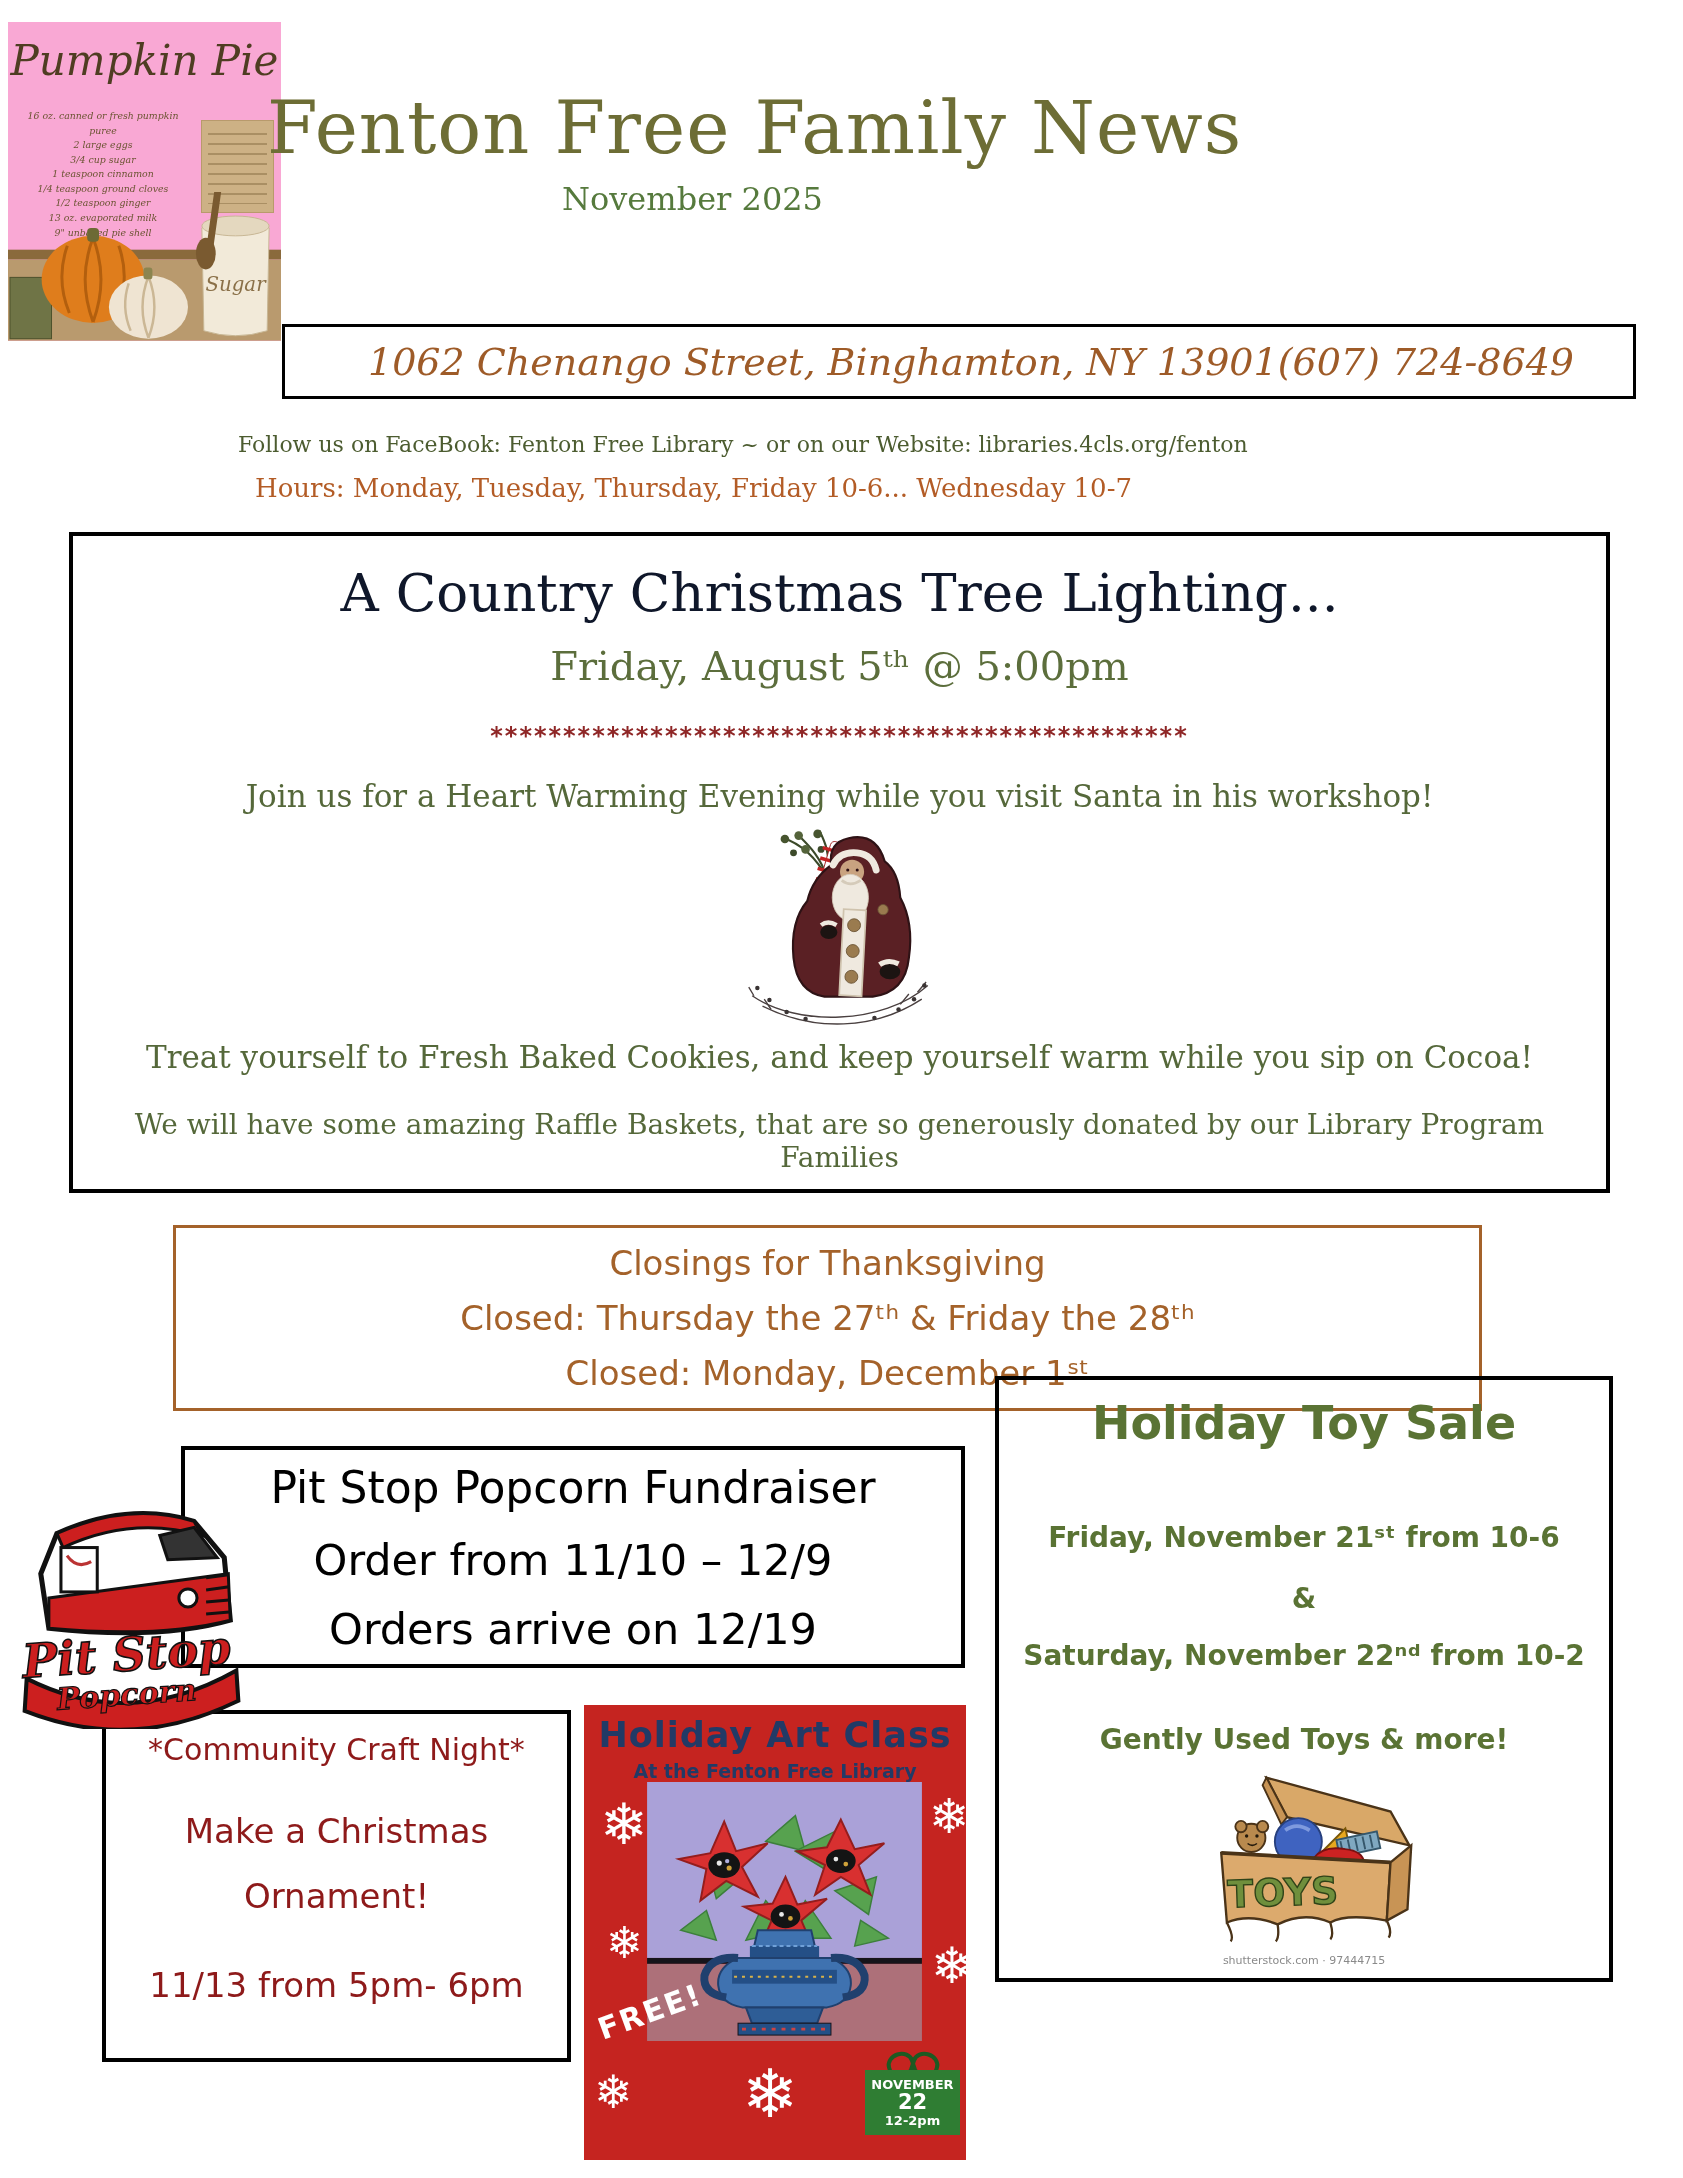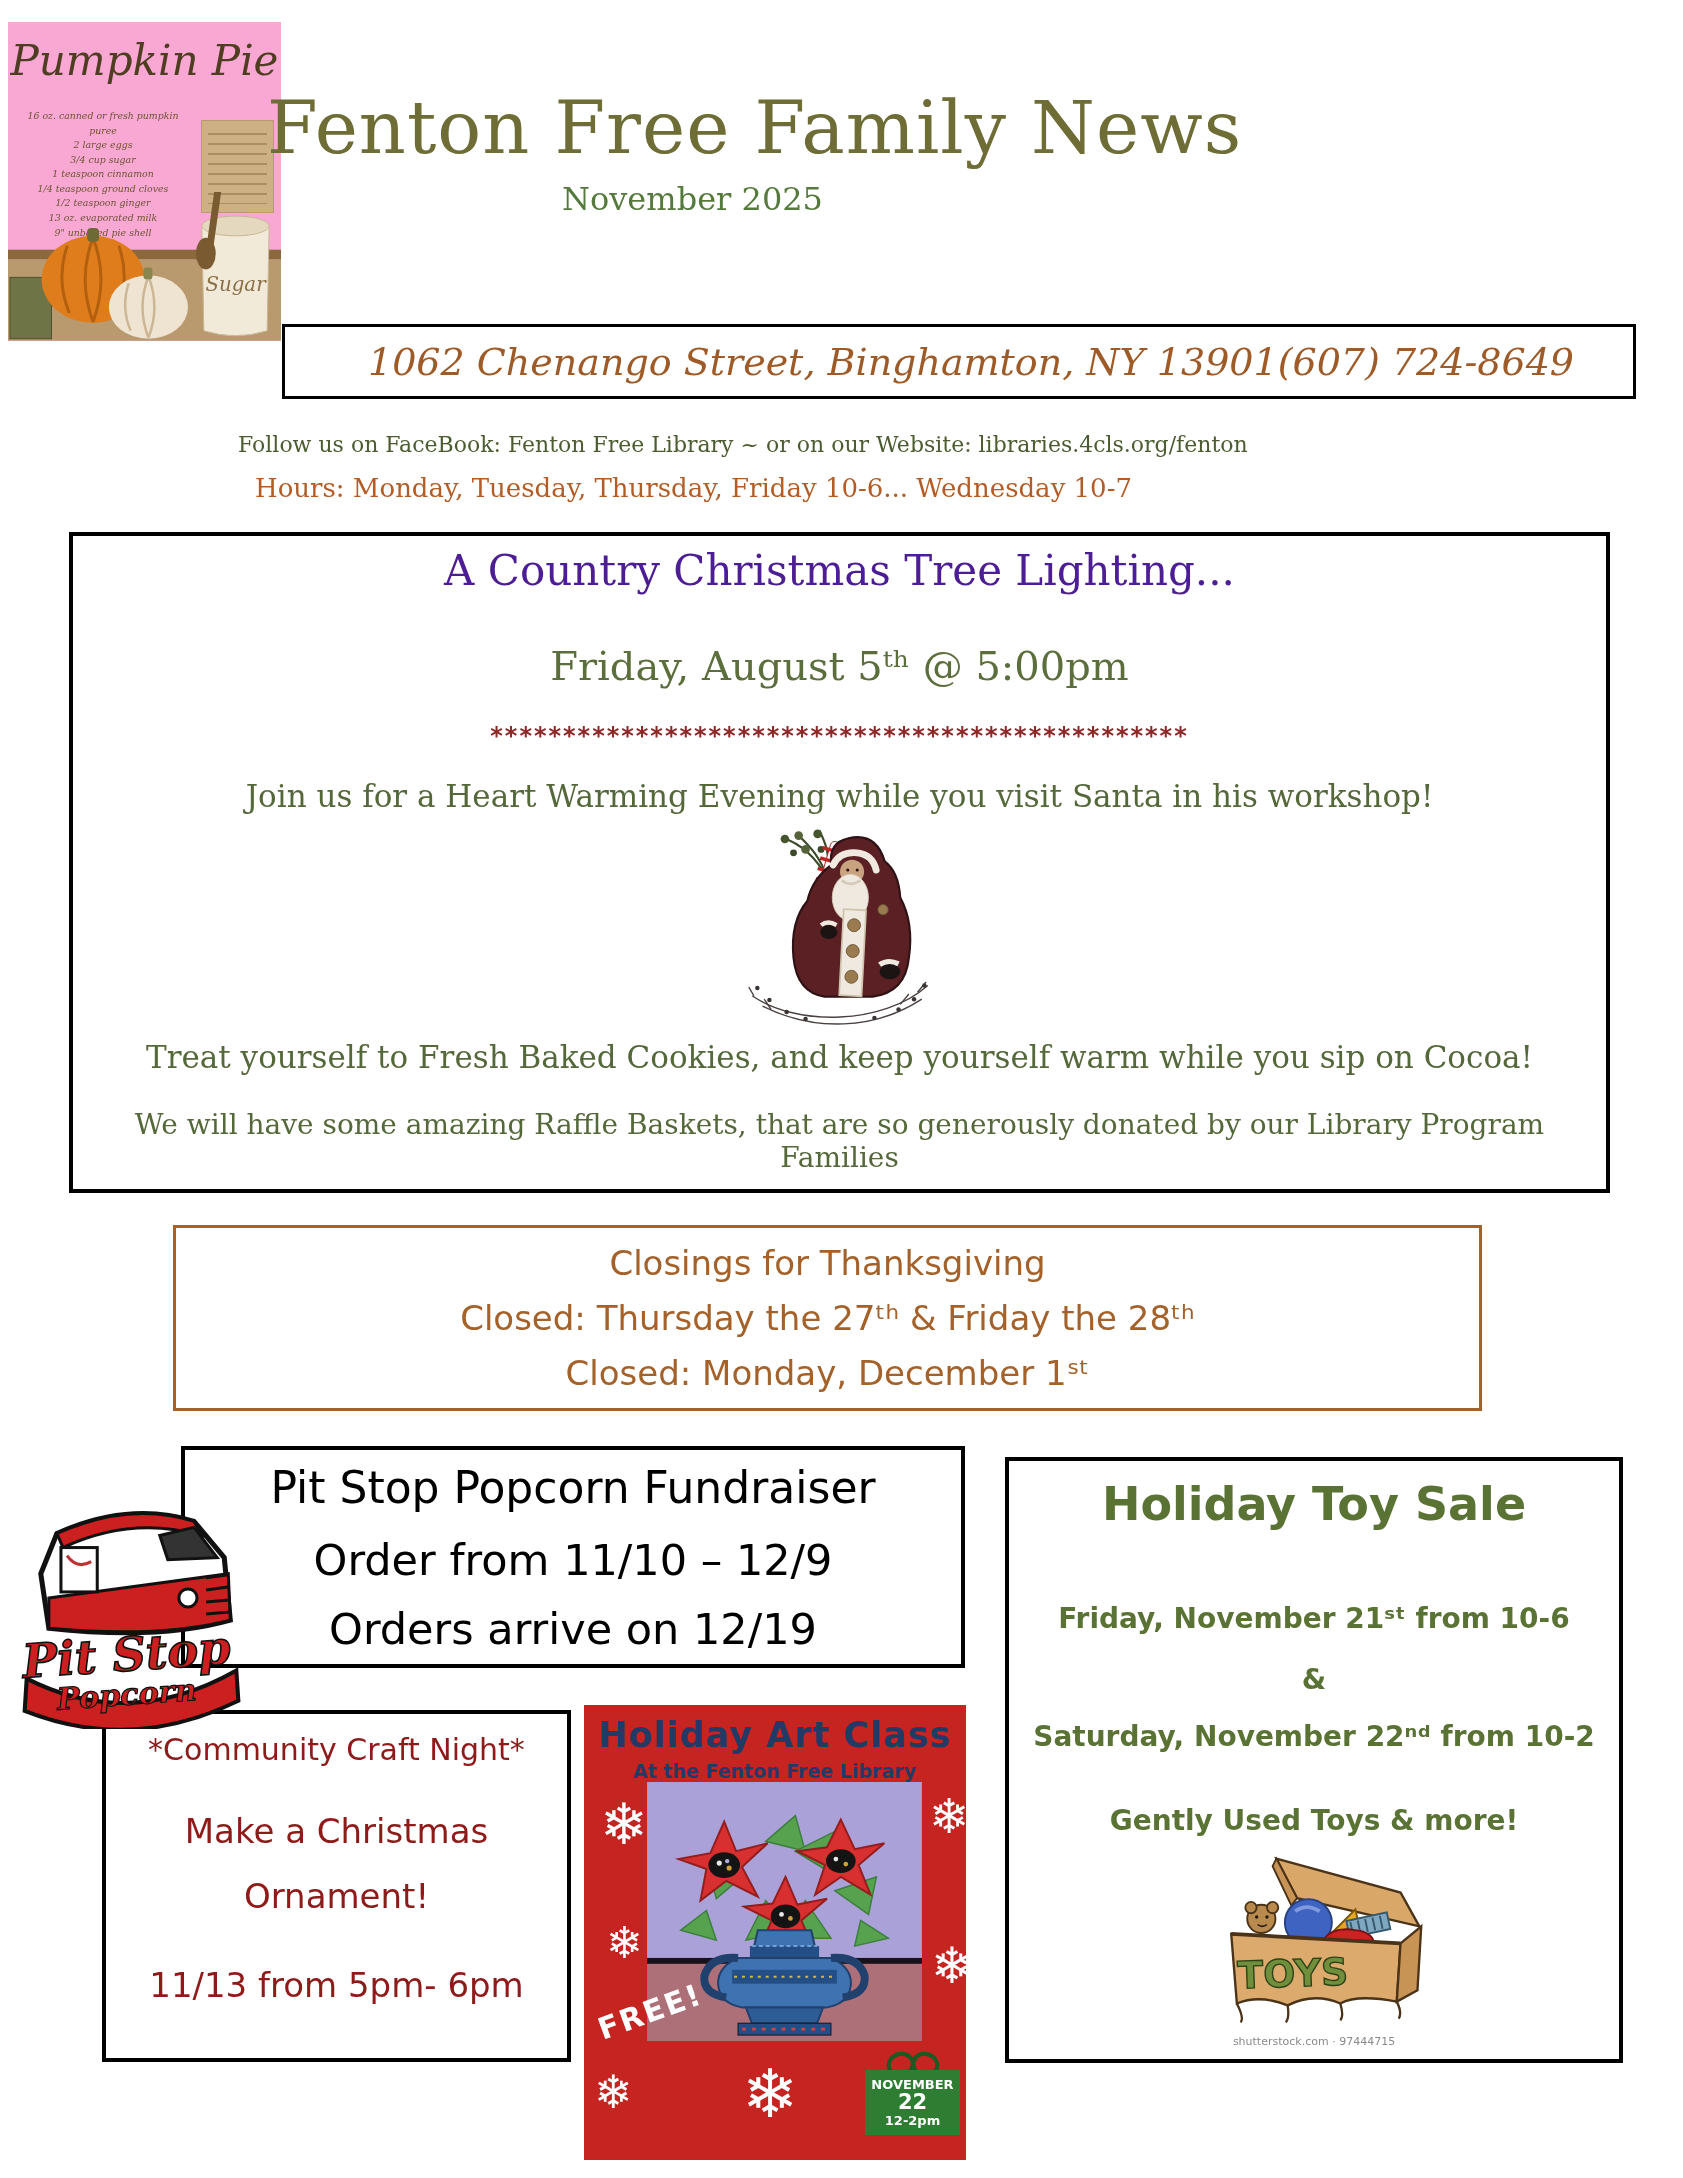--- a/index.html
+++ b/index.html
@@ -25,21 +25,21 @@
   .addr-box{left:282px;top:324px;width:1354px;height:75px;border:3px solid #000;
        display:flex;align-items:center;justify-content:center;box-sizing:border-box;
        padding:0 30px 0 54px;}
   .addr-text,.phone-text{font-style:italic;font-size:38px;color:#9e5b28;white-space:nowrap;}
   .fb-line{left:238px;top:432px;width:911px;text-align:center;font-size:22px;color:#4c5c30;white-space:nowrap;}
   .hours-line{left:238px;top:473px;width:911px;text-align:center;font-size:26px;color:#b35c26;white-space:nowrap;}
 
   
   .event-box{left:69px;top:532px;width:1541px;height:661px;border:4px solid #000;box-sizing:border-box;}
   .ev{position:absolute;left:0;right:0;text-align:center;}
-  .ev-title{top:10px;font-size:42px;color:#4c1d95;}
+  .ev-title{top:26px;font-size:53px;color:#0f172a;}
   .ev-date{top:107px;font-size:40px;color:#5c6e3c;}
   .ev-stars{top:186px;font-size:24px;font-weight:bold;color:#8f2727;letter-spacing:2px;
             font-family:"DejaVu Sans",sans-serif;}
   .ev-join{top:242px;font-size:31px;color:#55683a;}
   .santa-wrap{position:absolute;left:50%;top:291px;transform:translateX(-50%);width:203px;height:198px;}
   .ev-l2{top:503px;font-size:31px;color:#55683a;}
   .ev-l3{top:554px;font-size:28px;color:#55683a;margin-top:18px;}
 
   
   .closings-box{left:173px;top:1225px;width:1309px;height:186px;border:3px solid #a4622a;
@@ -81,22 +81,22 @@
   .gift-bow:before{left:0;transform:rotate(-18deg);}
   .gift-bow:after{right:0;transform:rotate(18deg);}
   .gift-body{position:absolute;top:20px;left:0;width:95px;height:65px;background:#2f7d33;
        display:flex;flex-direction:column;align-items:center;justify-content:center;color:#fff;
        font-family:"DejaVu Sans",sans-serif;font-weight:bold;}
   .gift-month{font-size:13px;}
   .gift-day{font-size:21px;line-height:1;}
   .gift-time{font-size:13px;}
 
   
-  .toysale-box{left:995px;top:1457px;width:618px;height:606px;border:4px solid #000;box-sizing:border-box;
-       color:#5a7334;font-family:"DejaVu Sans",sans-serif;font-weight:bold;margin-left:10px;}
+  .toysale-box{left:995px;top:1376px;width:618px;height:606px;border:4px solid #000;box-sizing:border-box;
+       color:#5a7334;font-family:"DejaVu Sans",sans-serif;font-weight:bold;}
   .ts{position:absolute;left:0;right:0;text-align:center;}
   .ts-title{top:16px;font-size:46px;}
   .ts-l1{top:141px;font-size:28px;}
   .ts-amp{top:202px;font-size:28px;}
   .ts-l2{top:259px;font-size:28px;}
   .ts-l3{top:343px;font-size:28px;}
   .toybox-wrap{position:absolute;left:50%;top:392px;transform:translateX(-50%);width:277px;height:174px;}
   .ts-credit{top:574px;font-size:11px;font-weight:normal;color:#8a8a8a;}
 </style>
 </head>

